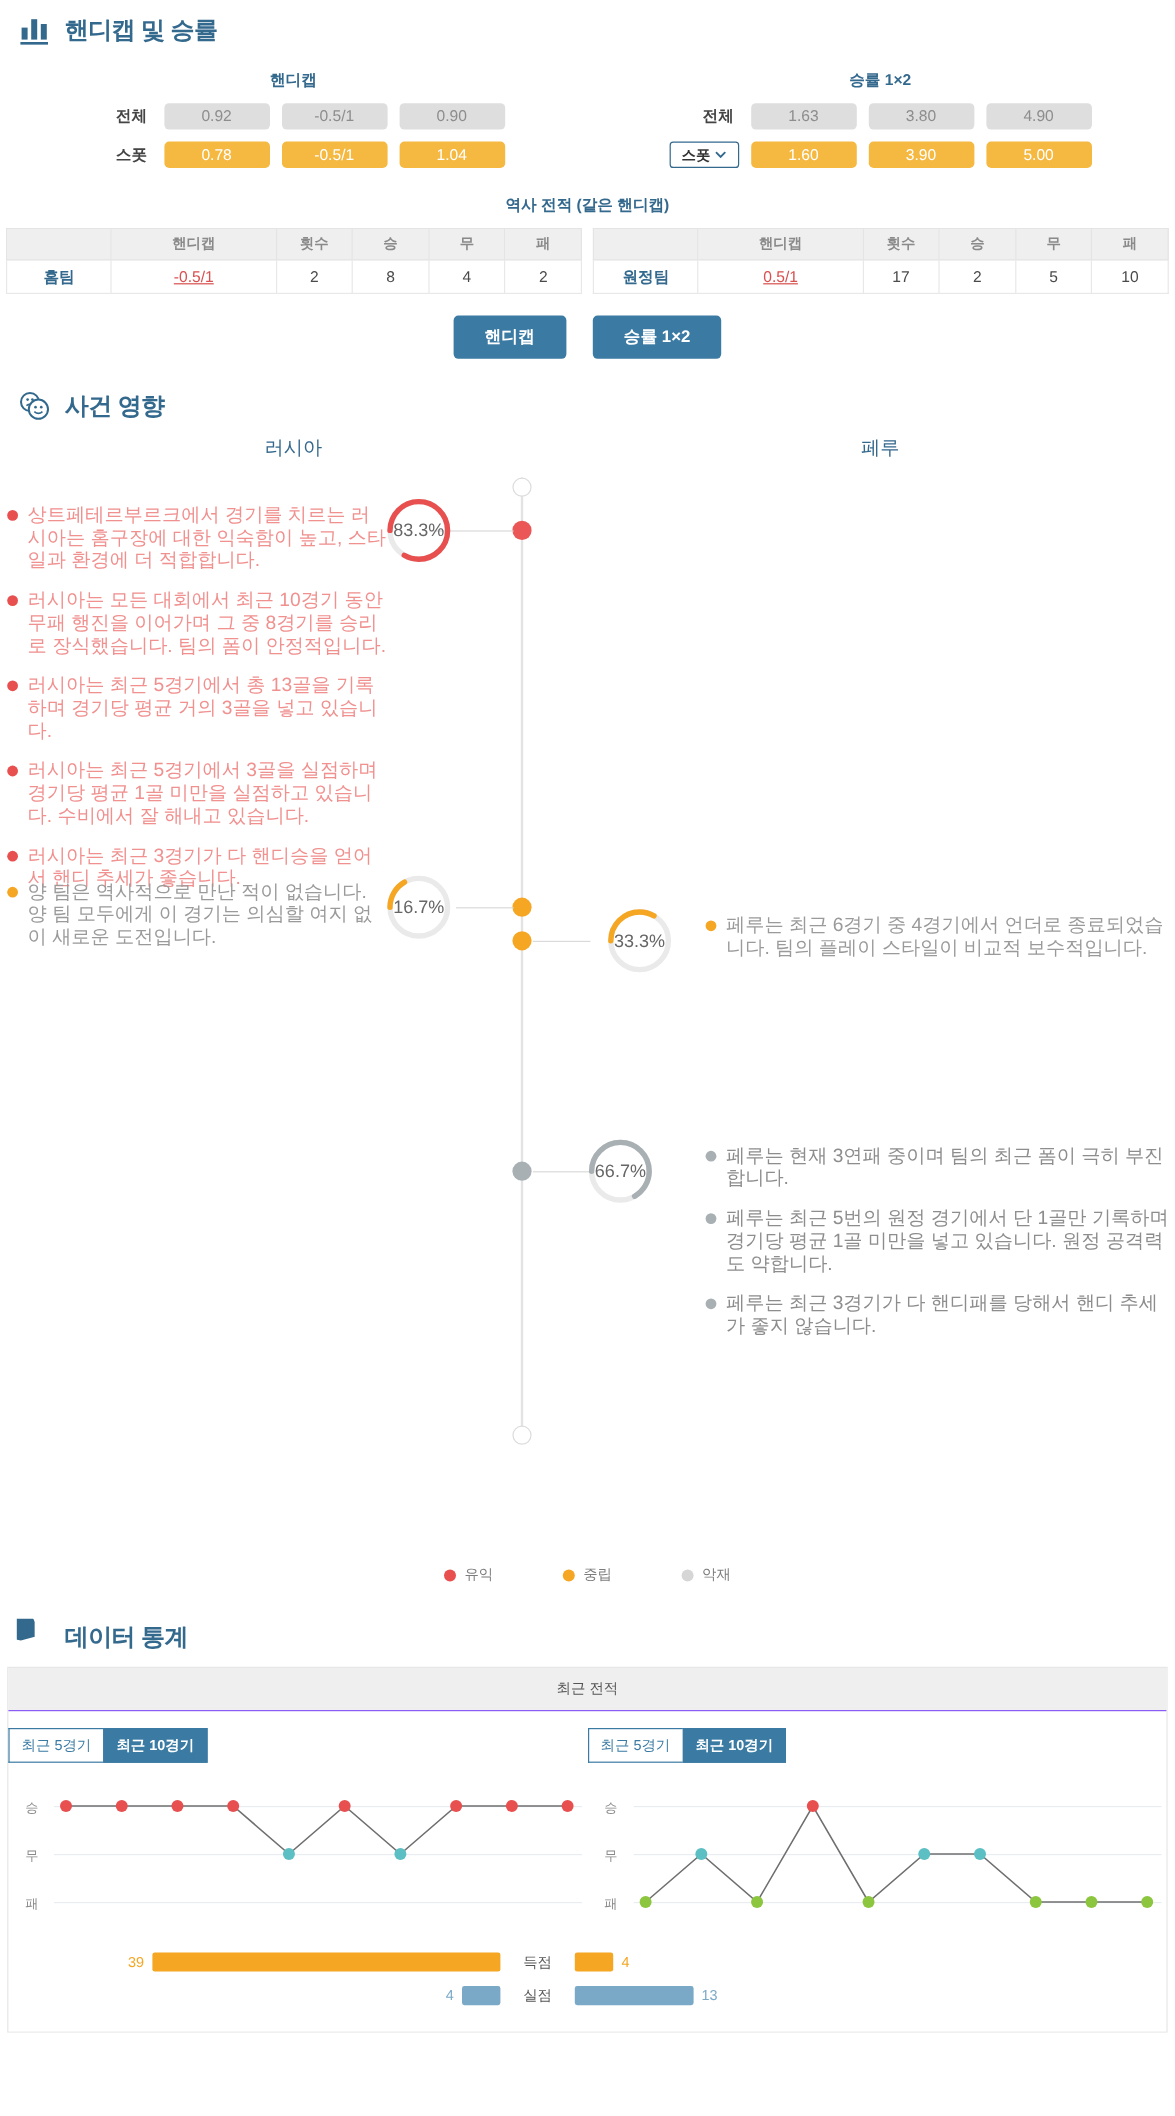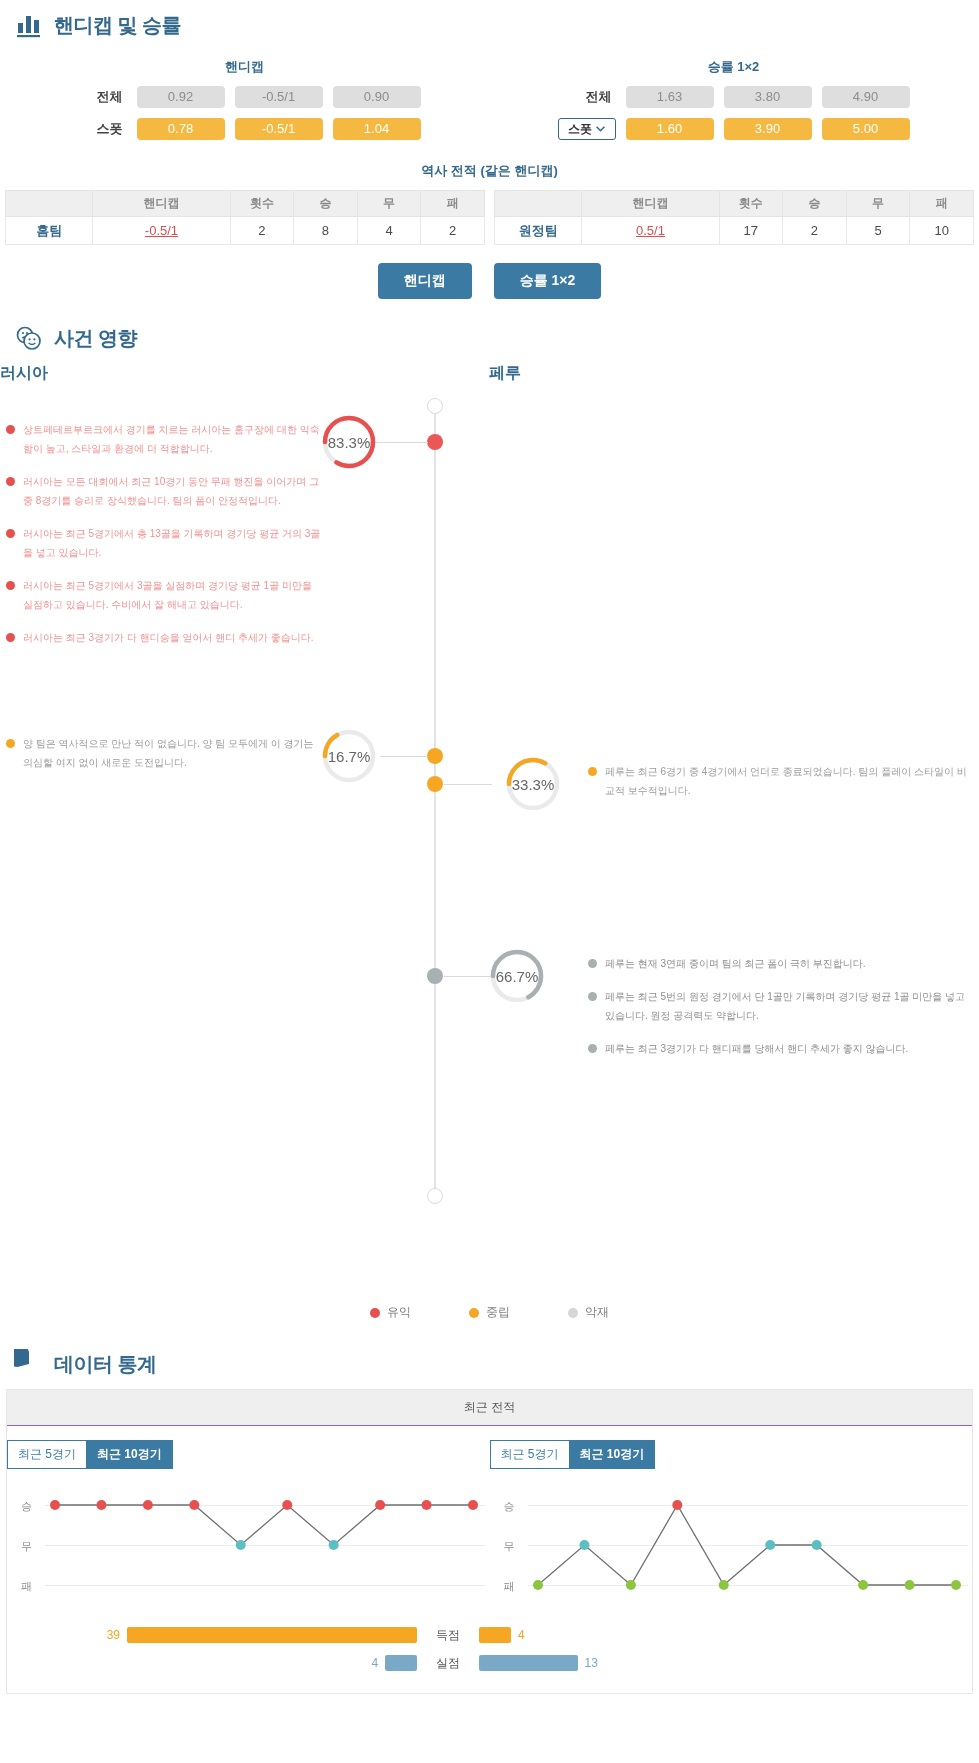--- a/index.html
+++ b/index.html
@@ -131,23 +131,23 @@
     cursor: pointer;
   }
 
   
   .impact-head {
     display: flex;
     padding: 6px 0 14px 0;
   }
   .impact-head > div {
     width: 489px;
-    text-align: left;
+    text-align: center;
     font-size: 16px;
-    font-weight: bold;
+    font-weight: normal;
     color: #34698e;
   }
   .impact-body { position: relative; height: 900px; }
   .timeline {
     position: absolute;
     left: 434px;
     top: 0;
     width: 2px;
     height: 800px;
     background: #e3e3e3;
@@ -175,21 +175,21 @@
     background: #dadada;
   }
 
   .bullets { position: absolute; width: 318px; }
   .bullets.left { left: 6px; }
   .bullets.right { left: 588px; width: 386px; }
   .bullet {
     display: flex;
     gap: 8px;
     margin-bottom: 14px;
-    font-size: 10px;
+    font-size: 16px;
     line-height: 19px;
   }
   .bullet .dot {
     flex: 0 0 9px;
     width: 9px; height: 9px;
     border-radius: 50%;
     margin-top: 5px;
   }
   .dot.red { background: #e8504f; }
   .dot.amber { background: #f5a623; }

